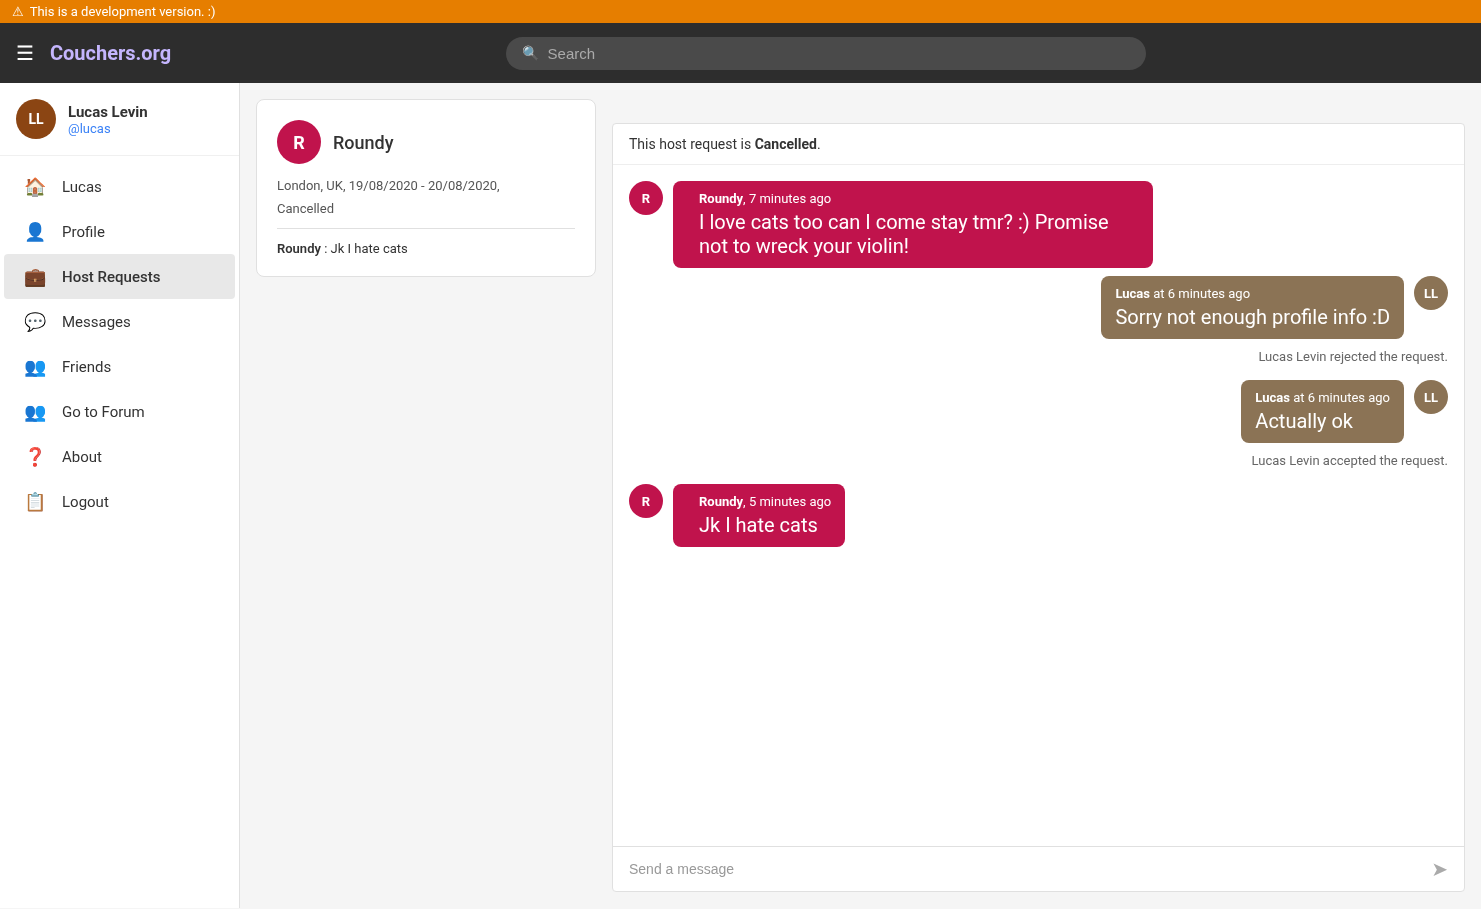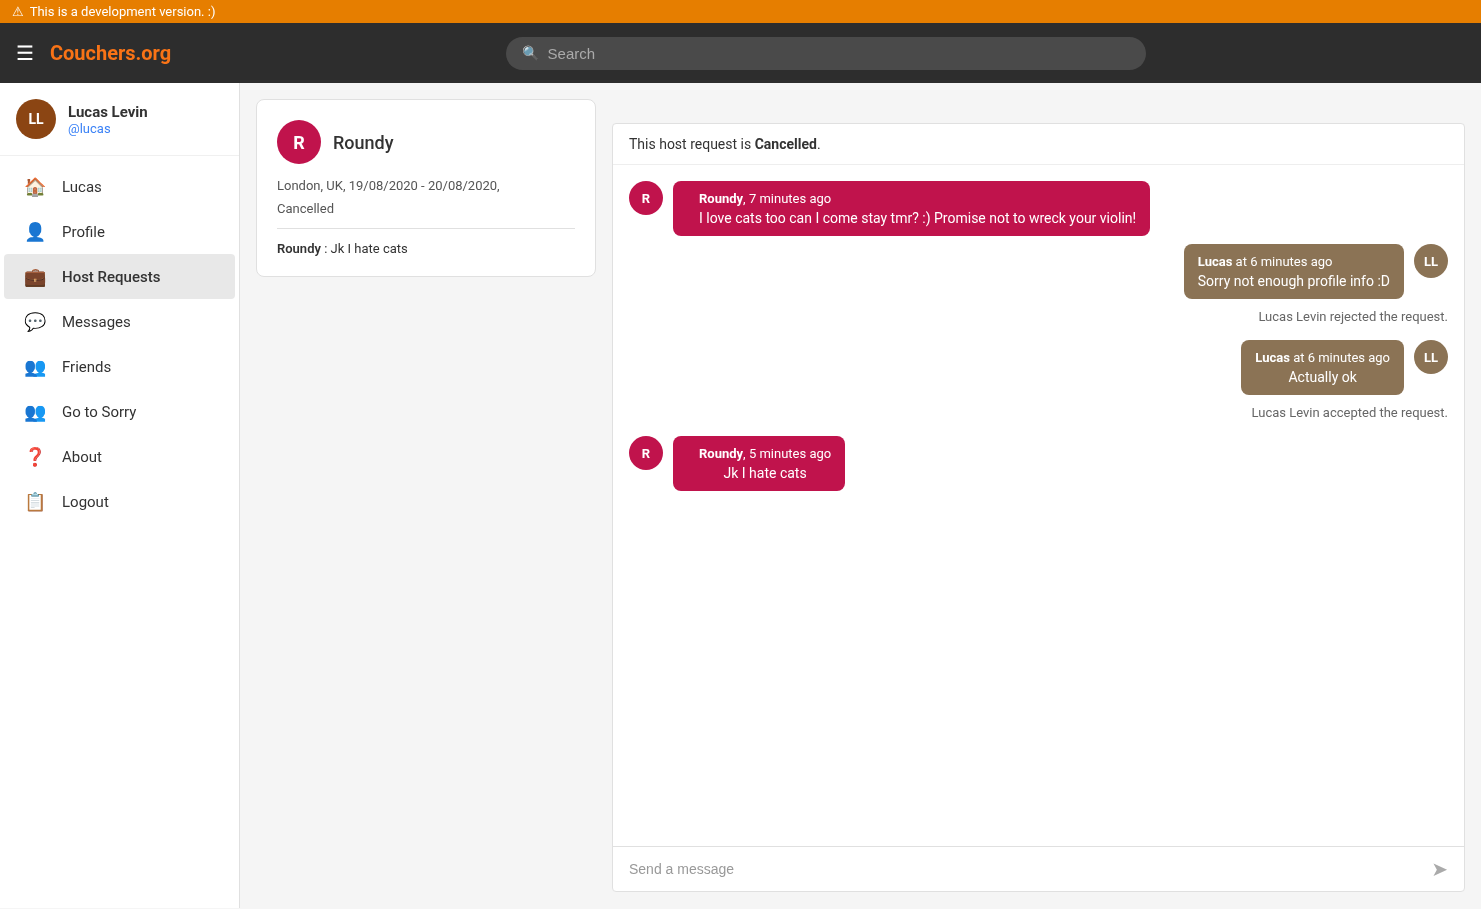--- a/index.html
+++ b/index.html
@@ -24,21 +24,21 @@
       padding: 0 16px;
       height: 60px;
       gap: 16px;
     }
     .hamburger-icon {
       color: white;
       font-size: 20px;
       cursor: pointer;
     }
     .app-title {
-      color: #f97316;
+      color: #c4b5fd;
       font-size: 20px;
       font-weight: bold;
       white-space: nowrap;
     }
     .search-bar {
       flex: 1;
       max-width: 640px;
       margin: 0 auto;
       background: #4a4a4a;
       border-radius: 24px;
@@ -223,21 +223,21 @@
     .msg-bubble {
       max-width: 480px;
       border-radius: 8px;
       padding: 10px 14px;
     }
     .msg-bubble.roundy-bubble { background: #c0134c; color: white; padding-left: 26px; }
     .msg-bubble.lucas-bubble { background: #8B7355; color: white; }
     .msg-header { font-size: 13px; margin-bottom: 4px; }
     .msg-sender { font-weight: bold; }
     .msg-time { font-weight: normal; }
-    .msg-text { font-size: 14px; text-align: center; }
+    .msg-text { font-size: 20px; }
     .system-msg {
       text-align: right;
       font-size: 13px;
       color: #666;
       margin: 2px 0 8px 0;
     }
     .system-msg.left { text-align: left; }
     .chat-input-row {
       border-top: 1px solid #e0e0e0;
       padding: 10px 16px;
@@ -302,21 +302,21 @@
       <div class="nav-item">
         <span class="nav-icon">💬</span>
         <span class="nav-label">Messages</span>
       </div>
       <div class="nav-item">
         <span class="nav-icon">👥</span>
         <span class="nav-label">Friends</span>
       </div>
       <div class="nav-item">
         <span class="nav-icon">👥</span>
-        <span class="nav-label">Go to Sorry</span>
+        <span class="nav-label">Go to Forum</span>
       </div>
       <div class="nav-item">
         <span class="nav-icon">❓</span>
         <span class="nav-label">About</span>
       </div>
       <div class="nav-item">
         <span class="nav-icon">📋</span>
         <span class="nav-label">Logout</span>
       </div>
     </nav>

